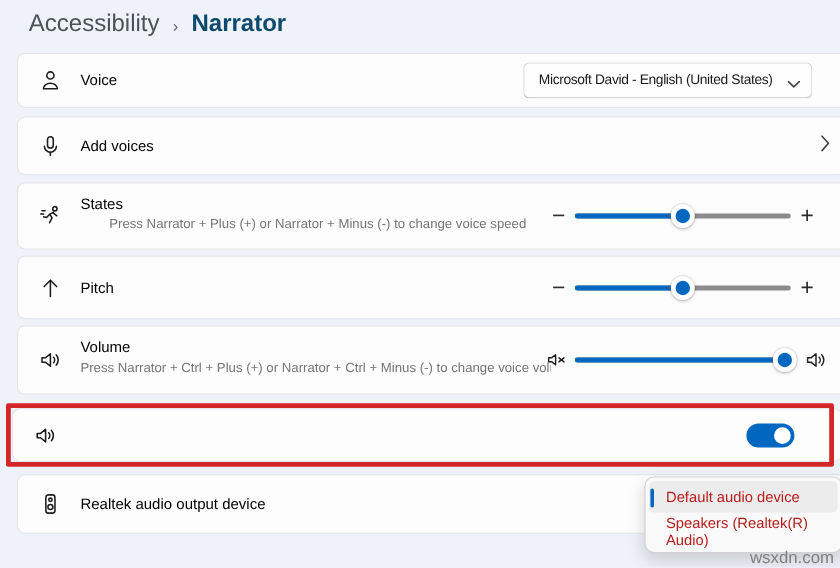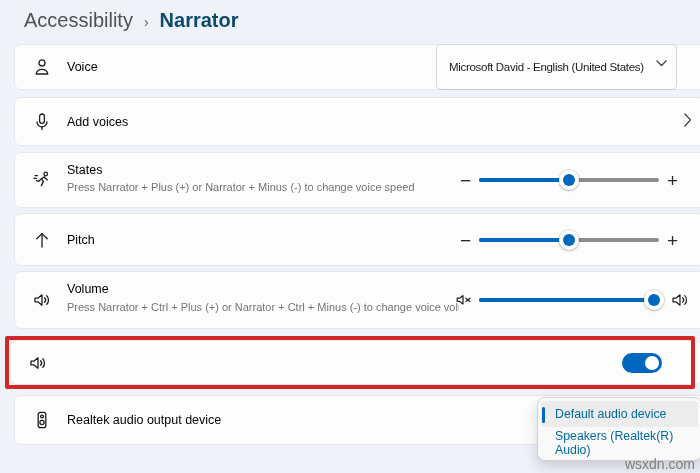--- a/index.html
+++ b/index.html
@@ -34,26 +34,26 @@
   #row-lower{top:340px;height:45px;left:10px;right:-2px;}
   #row-output{top:395px;height:50px;}
 
   .icon{position:absolute;left:17px;top:50%;transform:translateY(-50%);width:20px;height:20px;color:#1d1d1d;}
   .icon svg{display:block;}
   .icon svg *{stroke:#1d1d1d;stroke-width:1.3;fill:none;stroke-linecap:round;stroke-linejoin:round;}
 
   .label{position:absolute;left:52px;top:50%;transform:translateY(-50%);font-size:12.5px;color:#000000;white-space:nowrap;}
   .row.has-desc .label{top:10px;transform:none;}
   .desc{position:absolute;left:52px;top:29px;font-size:11px;color:#747474;white-space:nowrap;max-width:392px;overflow:hidden;}
-  #row-speed .desc{top:28px;}
+  #row-speed .desc{top:28px;margin-left:24px;}
 
   
   .dropdown{
     position:absolute;left:421px;top:50%;transform:translateY(-50%);
-    width:241px;height:46px;box-sizing:border-box;
+    width:241px;height:30px;box-sizing:border-box;
     background:#fefefe;border:1px solid #d6d6d8;border-bottom-color:#c6c6c9;border-radius:5px;
     display:flex;align-items:center;padding:0 26px 0 12px;
     font-size:11.5px;letter-spacing:-0.3px;color:#1a1a1a;cursor:pointer;
   }
   .dropdown .dd-text{white-space:nowrap;overflow:hidden;}
   .dropdown .dd-chevron{position:absolute;right:9px;top:12px;}
   .dd-chevron svg path,.nav-chevron svg path{stroke:#454545;stroke-width:1.4;fill:none;stroke-linecap:round;stroke-linejoin:round;}
 
   .nav-chevron{position:absolute;right:13px;top:50%;transform:translateY(-50%);}
 
@@ -91,21 +91,21 @@
 
   
   .flyout{
     position:absolute;left:537px;top:397px;right:-2px;height:64px;z-index:6;
     background:#f9f9f9;border:1px solid #d2d2d6;border-radius:8px;
     box-shadow:0 6px 14px rgba(0,0,0,.16);
     box-sizing:border-box;padding:3px;display:flex;flex-direction:column;gap:2px;
   }
   .flyout-item{
     position:relative;height:28px;display:flex;align-items:center;
-    padding-left:14px;font-size:12.3px;color:#0369a1;border-radius:4px;cursor:pointer;
+    padding-left:14px;font-size:12.3px;color:#b91c1c;border-radius:4px;cursor:pointer;
   }
   .flyout-item.selected{background:#ececec;}
   .accent-bar{position:absolute;left:1px;top:6px;width:3px;height:16px;border-radius:2px;background:var(--accent);}
 
   .watermark{position:absolute;right:5px;bottom:1px;font-size:14px;color:#7e7e7e;z-index:10;}
 </style>
 </head>
 <body>
 
 <div class="breadcrumb">

